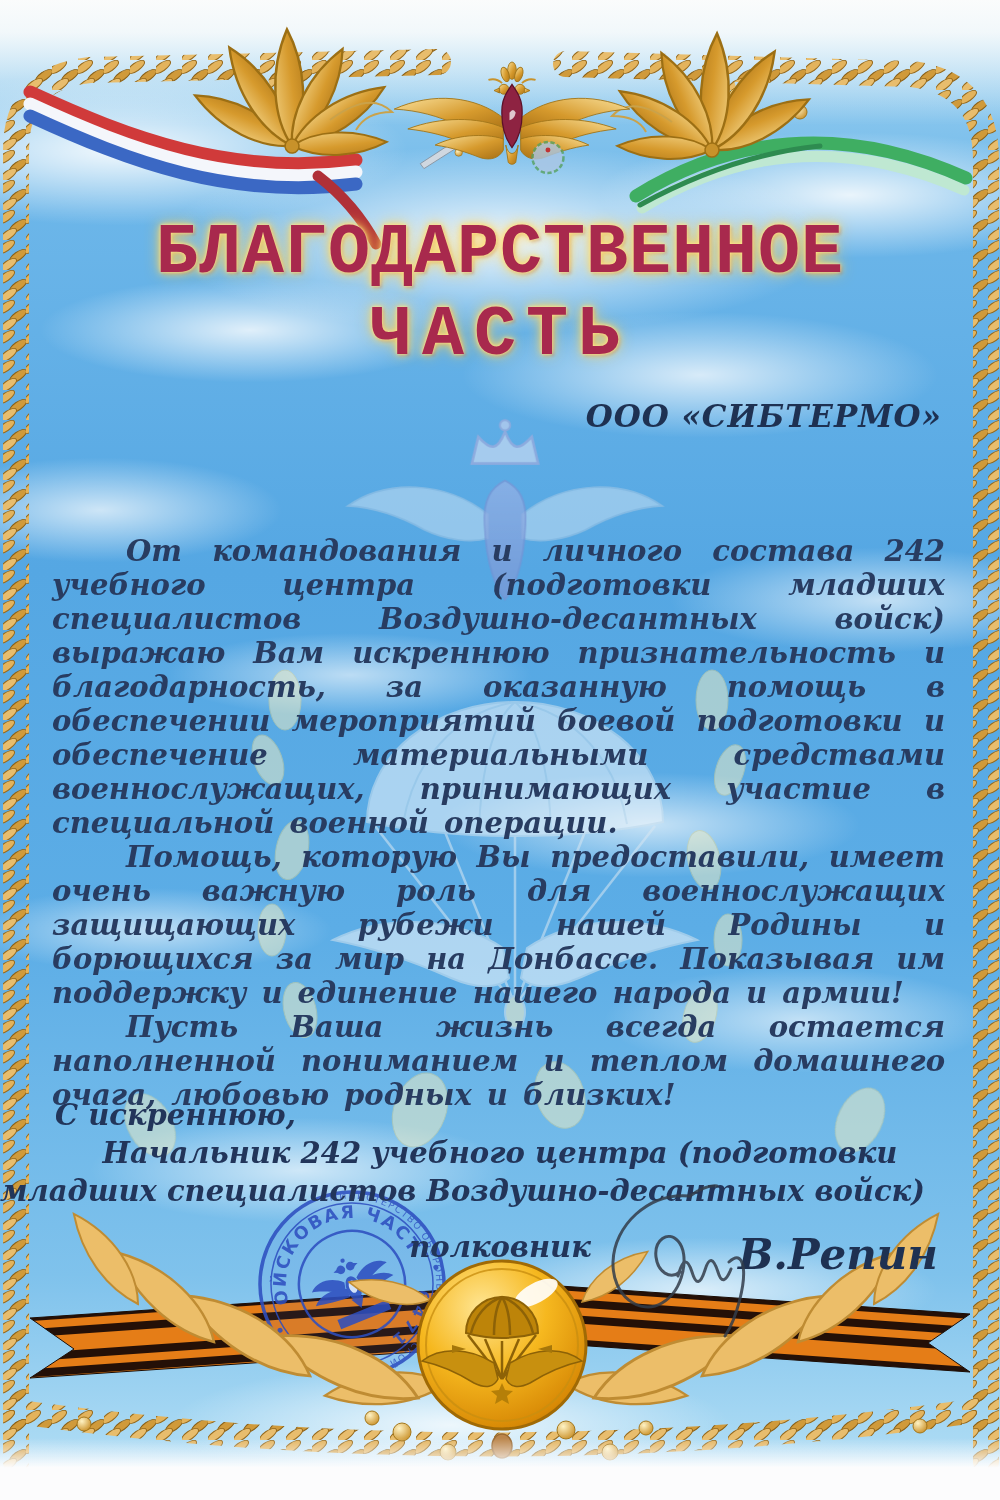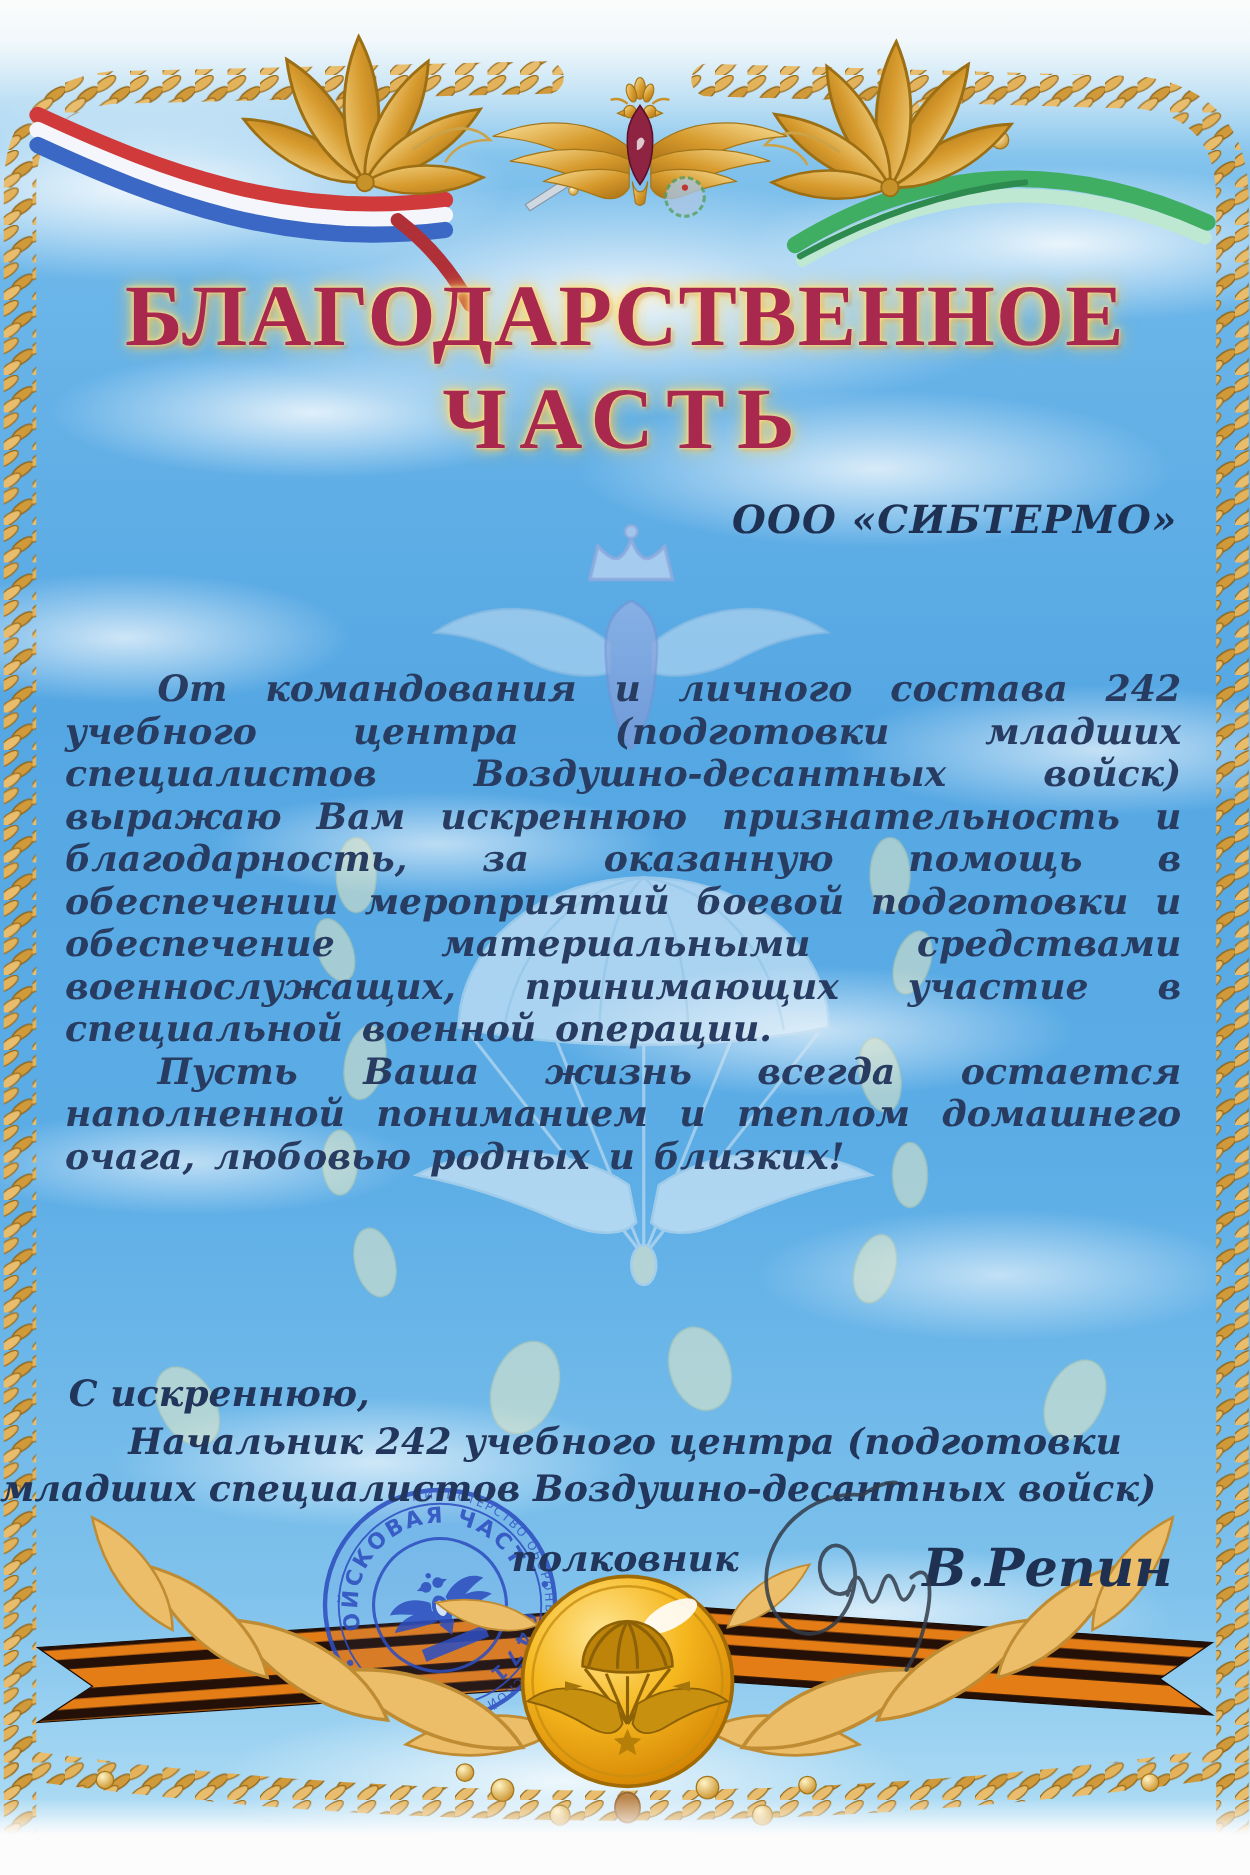--- a/index.html
+++ b/index.html
@@ -23,21 +23,21 @@
       radial-gradient(40% 6% at 45% 95%, rgba(255,255,255,.8), rgba(255,255,255,0) 70%),
       linear-gradient(180deg,#a6d7f2 0%,#6cb6e9 14%,#55a7e3 38%,#5cade6 62%,#7fc2ec 85%,#b9e2f6 100%);}
   .edge-top{position:absolute;top:0;left:0;right:0;height:125px;
     background:linear-gradient(180deg,rgba(253,253,252,.97) 0%,rgba(253,253,252,.88) 26%,rgba(253,253,252,.45) 62%,rgba(253,253,252,0) 100%);}
   .edge-bottom{position:absolute;left:0;right:0;bottom:0;height:62px;z-index:2;
     background:linear-gradient(0deg,#fcfcfd 0%,#fcfcfd 52%,rgba(255,255,255,0) 100%);}
   #decor{position:absolute;inset:0;z-index:1;}
   .content{position:absolute;inset:0;z-index:3;}
   #sig{position:absolute;inset:0;z-index:4;pointer-events:none;}
   .title{position:absolute;left:0;width:100%;text-align:center;
-    font-family:Liberation Serif, serif;font-weight:800;color:#a8294d;
+    font-family:Liberation Mono, monospace;font-weight:800;color:#a8294d;
     text-shadow:0 0 3px #ffe89a,0 0 7px #ffd965,0 0 15px rgba(255,205,80,.85),2px 2px 3px rgba(120,20,40,.3);}
   .title.l1{top:214px;font-size:70px;letter-spacing:1px;}
   .title.l2{top:296px;font-size:70px;letter-spacing:10px;}
   .recipient{position:absolute;top:398px;right:58px;font-size:31px;font-weight:bold;
     font-style:italic;color:#1e3152;letter-spacing:1px;}
   .body-text{position:absolute;left:52px;right:55px;top:534px;color:#283c61;
     font-size:29px;line-height:34px;font-weight:bold;font-style:italic;
     text-align:justify;word-spacing:5px;}
   .body-text p{margin:0;text-indent:74px;}
   .closing{position:absolute;color:#22355a;font-weight:bold;font-style:italic;font-size:29px;}
@@ -318,20 +318,21 @@
         <circle cx="84" cy="1424" r="7"></circle>
     </g>
   </svg>
 
   <main class="content">
     <div class="title l1">БЛАГОДАРСТВЕННОЕ</div>
     <div class="title l2">ЧАСТЬ</div>
     <div class="recipient">ООО «СИБТЕРМО»</div>
     <div class="body-text">
       <p>От командования и личного состава 242 учебного центра (подготовки младших специалистов Воздушно-десантных войск) выражаю Вам искреннюю признательность и благодарность, за оказанную помощь в обеспечении мероприятий боевой подготовки и обеспечение материальными средствами военнослужащих, принимающих участие в специальной военной операции.</p>
+      <p>Помощь, которую Вы предоставили, имеет очень важную роль для военнослужащих защищающих рубежи нашей Родины и борющихся за мир на Донбассе. Показывая им поддержку и единение нашего народа и армии!</p>
       <p>Пусть Ваша жизнь всегда остается наполненной пониманием и теплом домашнего очага, любовью родных и близких!</p>
     </div>
     <div class="closing c-regards">С искреннюю,</div>
     <div class="closing c-pos1">Начальник 242 учебного центра (подготовки</div>
     <div class="closing c-pos2">младших специалистов Воздушно-десантных войск)</div>
     <div class="closing c-rank">полковник</div>
     <div class="closing c-name">В.Репин</div>
   </main>
 
   <svg id="sig" width="1000" height="1500" viewBox="0 0 1000 1500">

